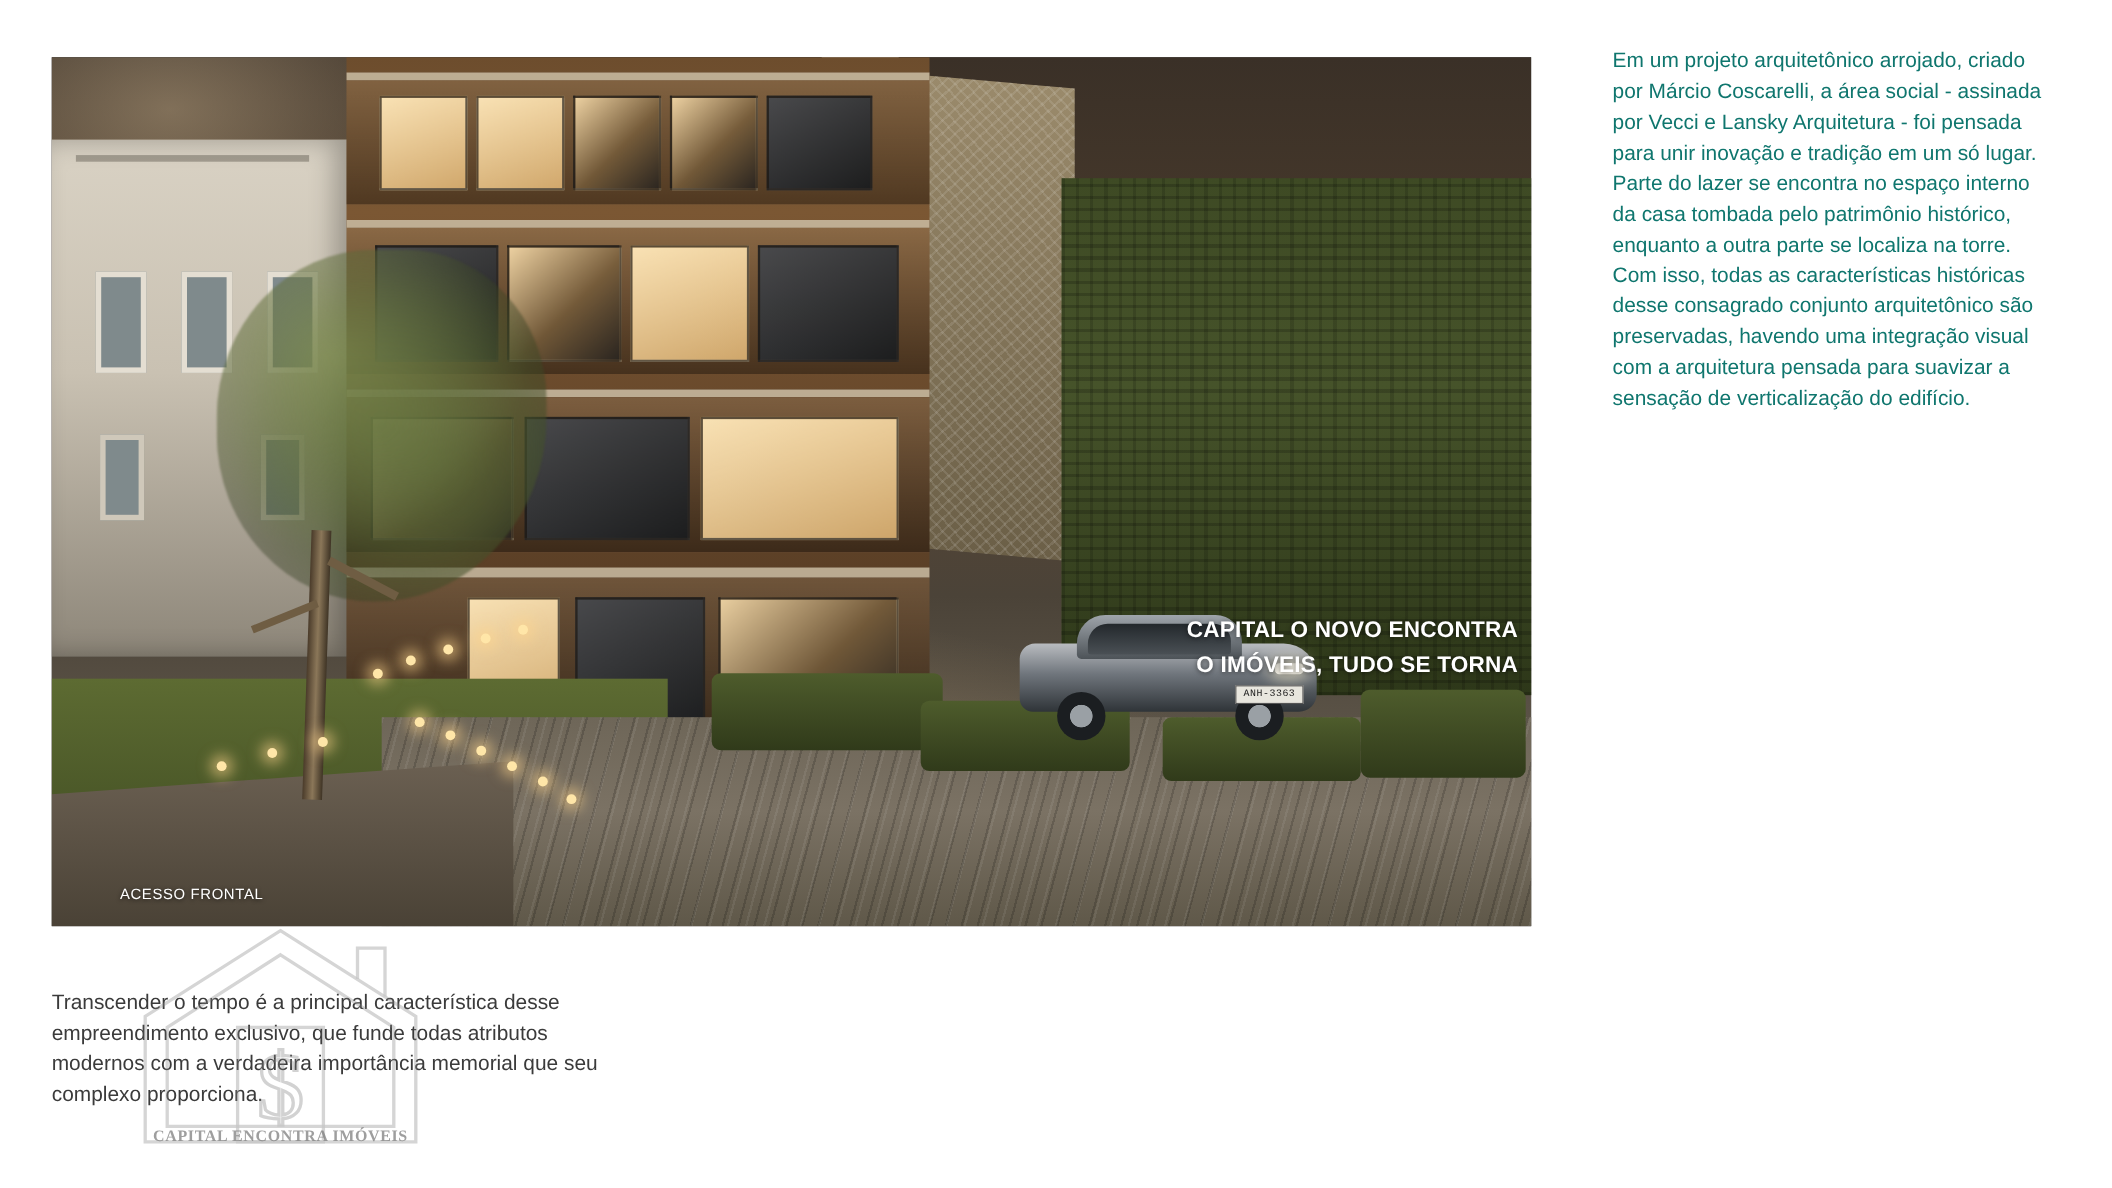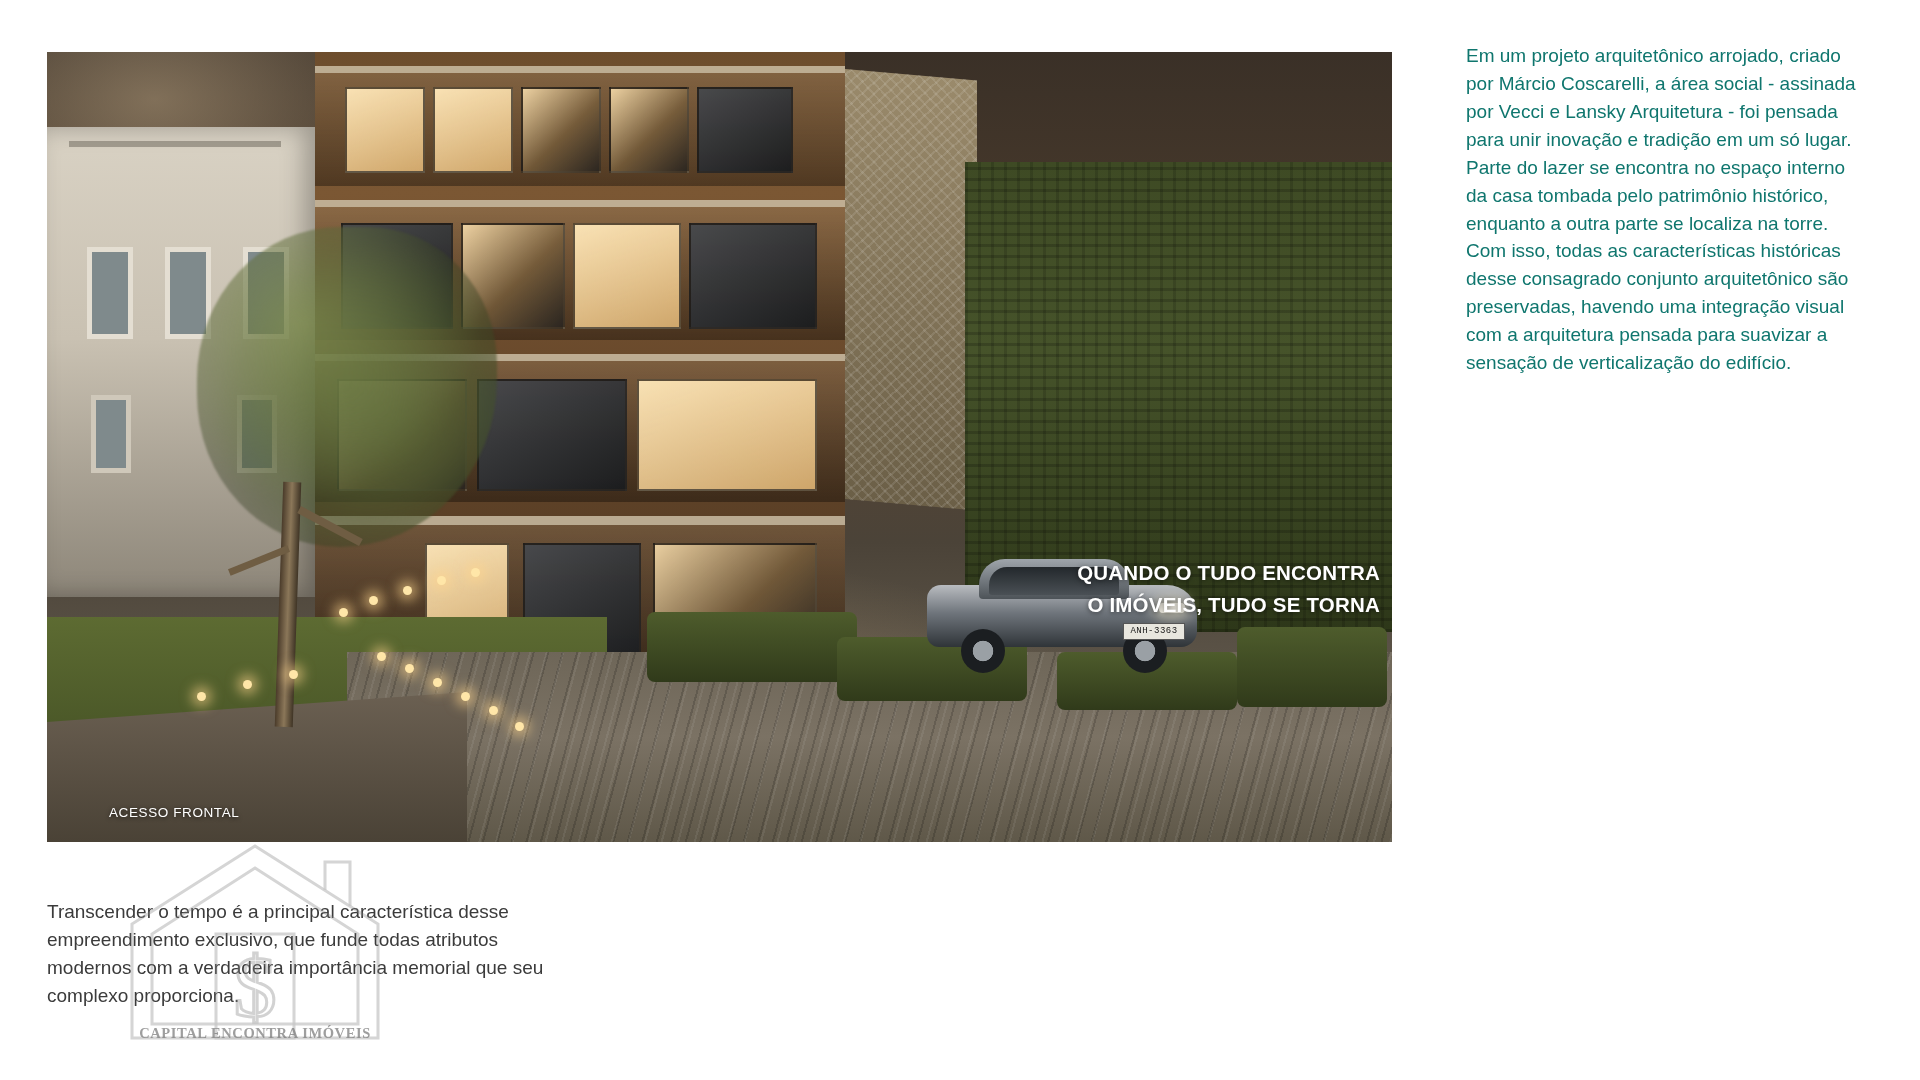--- a/index.html
+++ b/index.html
@@ -326,21 +326,21 @@
         <div class="car-win"></div>
         <div class="car-wheel" style="left:34px;"></div>
         <div class="car-wheel" style="left:196px;"></div>
         <div class="car-light" style="left:232px;"></div>
         <div class="plate">ANH-3363</div>
       </div>
 
     </div>
 
     <div class="hero-headline">
-      <div>QUANDO O TUDO ENCONTRA</div>
+      <div>CAPITAL O NOVO ENCONTRA</div>
       <div>O IMÓVEIS, TUDO SE TORNA</div>
     </div>
     <div class="hero-caption">ACESSO FRONTAL</div>
   </div>
 
 
   <div class="right-col">Em um projeto arquitetônico arrojado, criado por Márcio Coscarelli, a área social - assinada por Vecci e Lansky Arquitetura -  foi pensada para unir inovação e tradição em um só lugar. Parte do lazer se encontra no espaço interno da casa tombada pelo patrimônio histórico, enquanto a outra parte se localiza na torre. Com isso, todas as características históricas desse consagrado conjunto arquitetônico são preservadas, havendo uma integração visual com a arquitetura pensada para suavizar a sensação de verticalização do edifício.</div>
 
   <div class="bottom-col">Transcender o tempo é a principal característica desse empreendimento exclusivo, que funde todas atributos modernos com a verdadeira importância memorial que seu complexo proporciona.</div>
 

